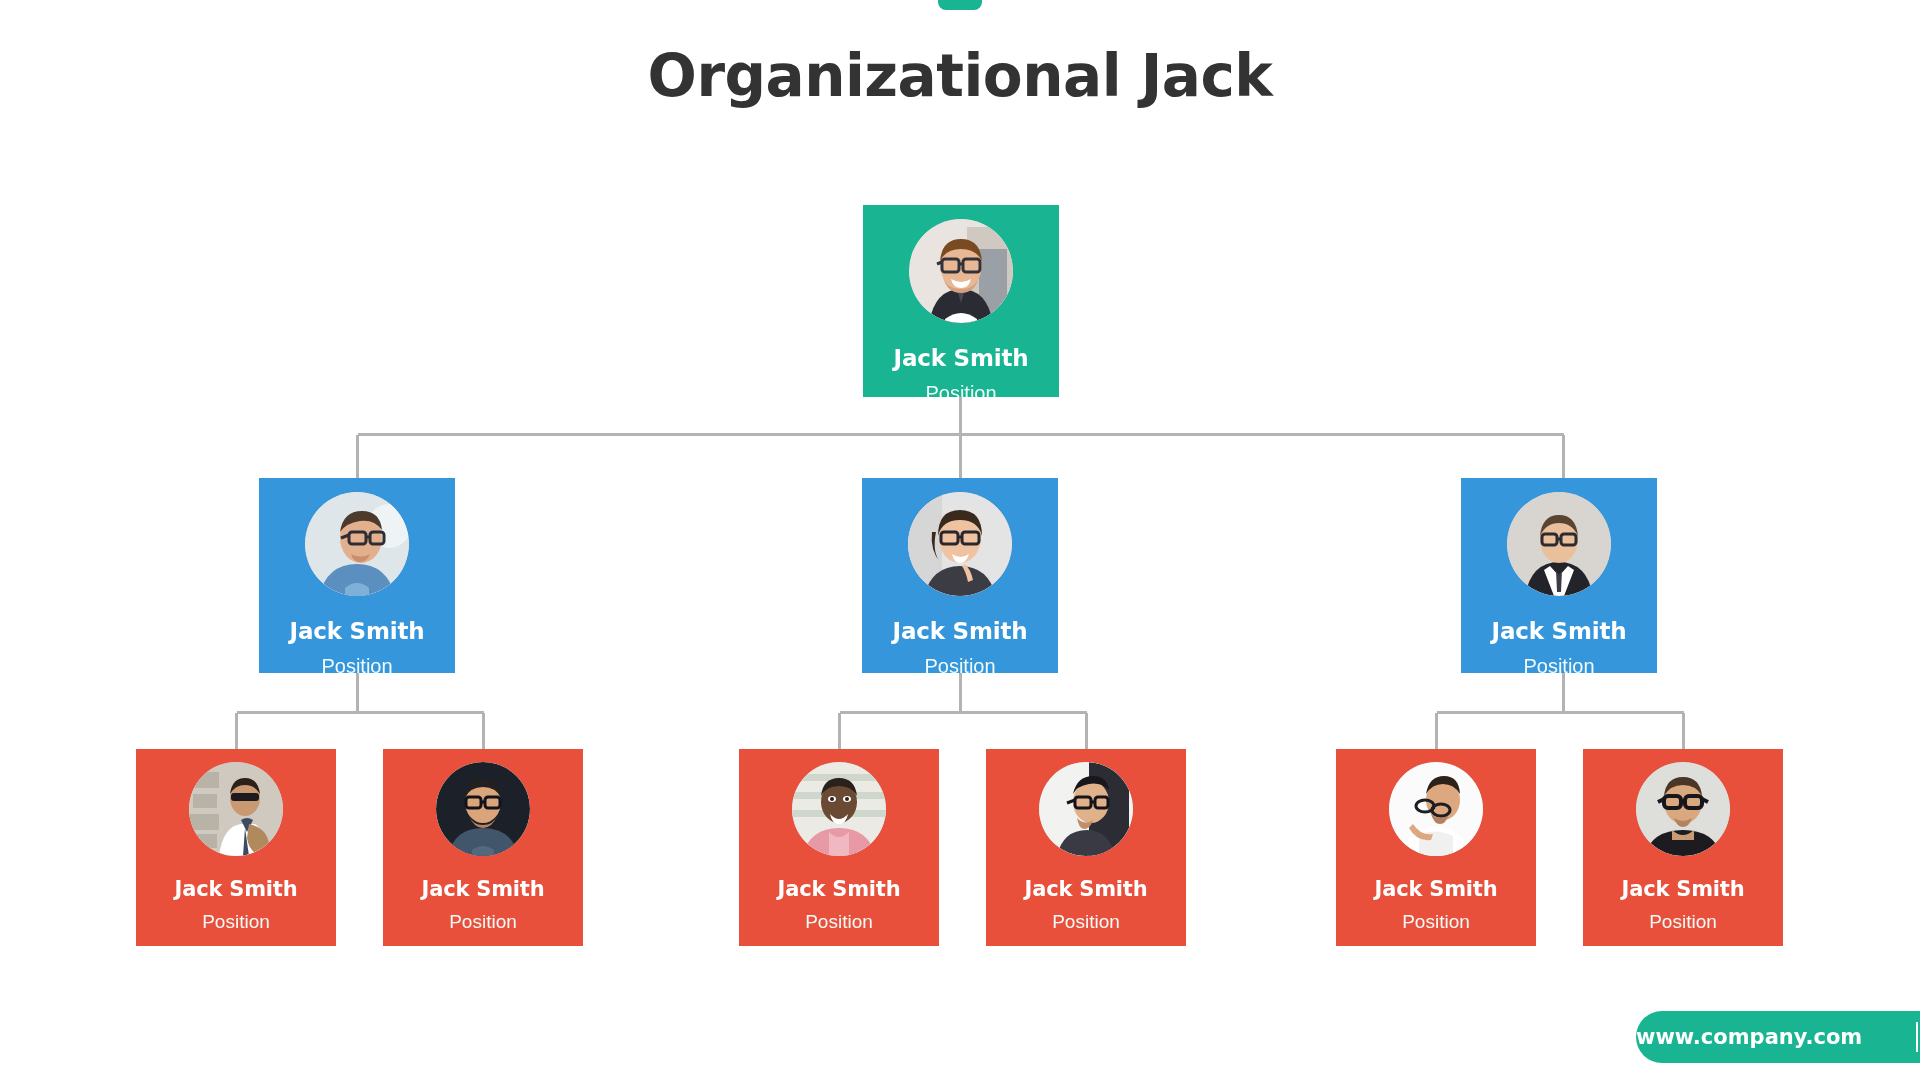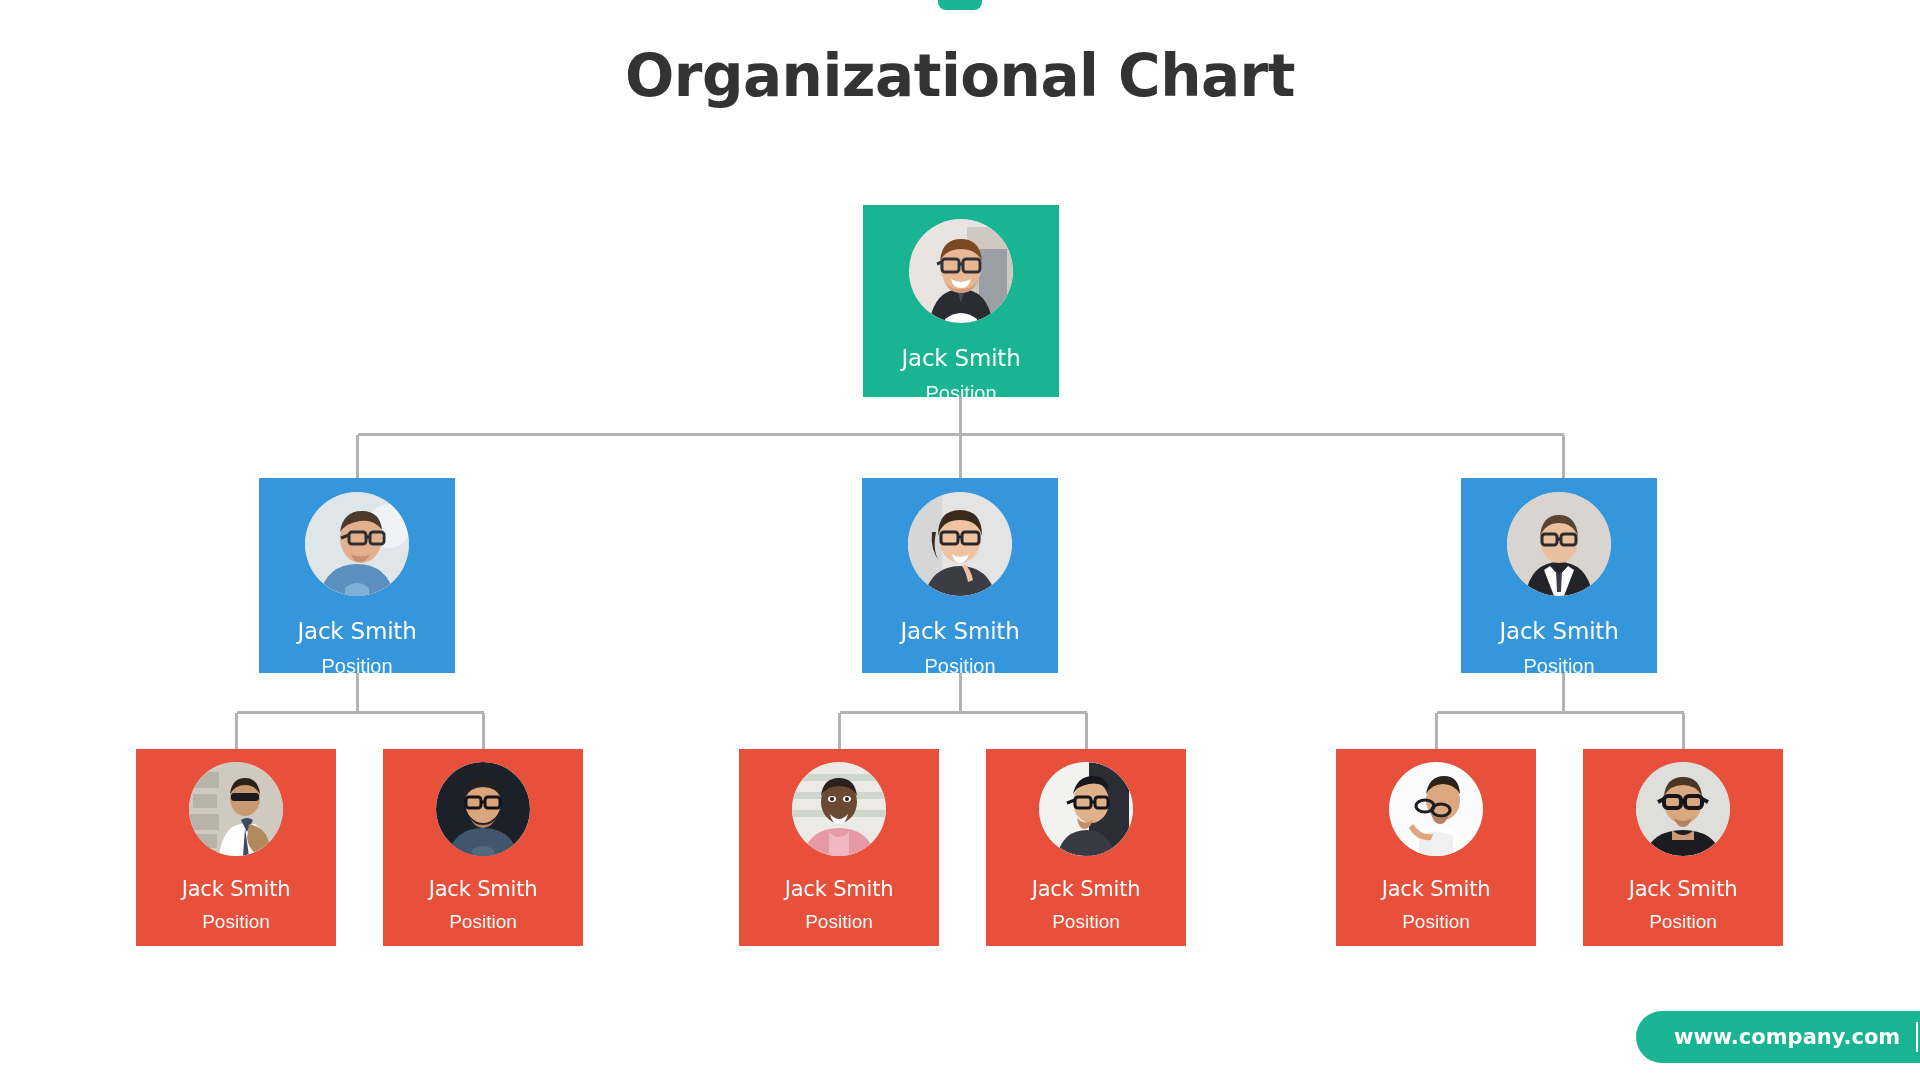--- a/index.html
+++ b/index.html
@@ -68,21 +68,21 @@
     border-radius: 50%;
     overflow: hidden;
     background: #d9d9d9;
     position: relative;
     flex: none;
   }
   .avatar svg { display: block; }
 
   .card-name {
     color: #ffffff;
-    font-weight: normal;
+    font-weight: bold;
     font-family: "DejaVu Sans", "Liberation Sans", sans-serif;
     letter-spacing: -0.2px;
     line-height: 1;
     text-align: right;
   }
   .card-position {
     color: #f2fbf8;
     font-weight: normal;
     font-family: "Liberation Sans", sans-serif;
     line-height: 1;
@@ -114,37 +114,36 @@
     border-bottom-left-radius: 26px;
     display: flex;
     align-items: center;
   }
   #url-text {
     color: #ffffff;
     font-size: 21px;
     font-weight: bold;
     letter-spacing: 0px;
     font-family: "DejaVu Sans", "Liberation Sans", sans-serif;
-    margin-left: 38px;
   }
   #url-divider {
     position: absolute;
     right: 18px;
     top: 11px;
     width: 2px;
     height: 30px;
     background: #ffffff;
   }
 </style>
 </head>
 <body>
 
 <div id="top-accent"></div>
 
-<div id="page-title">Organizational Chart</div>
+<div id="page-title">Organizational Jack</div>
 
 <svg id="connectors" viewBox="0 0 1920 1080" width="1920" height="1080">
   <g stroke="#b3b3b3" stroke-width="3" fill="none" shape-rendering="crispEdges">
 
     <path d="M960.5 397 L960.5 434.5"></path>
 
     <path d="M357.5 434.5 L1563.5 434.5"></path>
 
     <path d="M357.5 434.5 L357.5 478"></path>
     <path d="M960.5 434.5 L960.5 478"></path>

